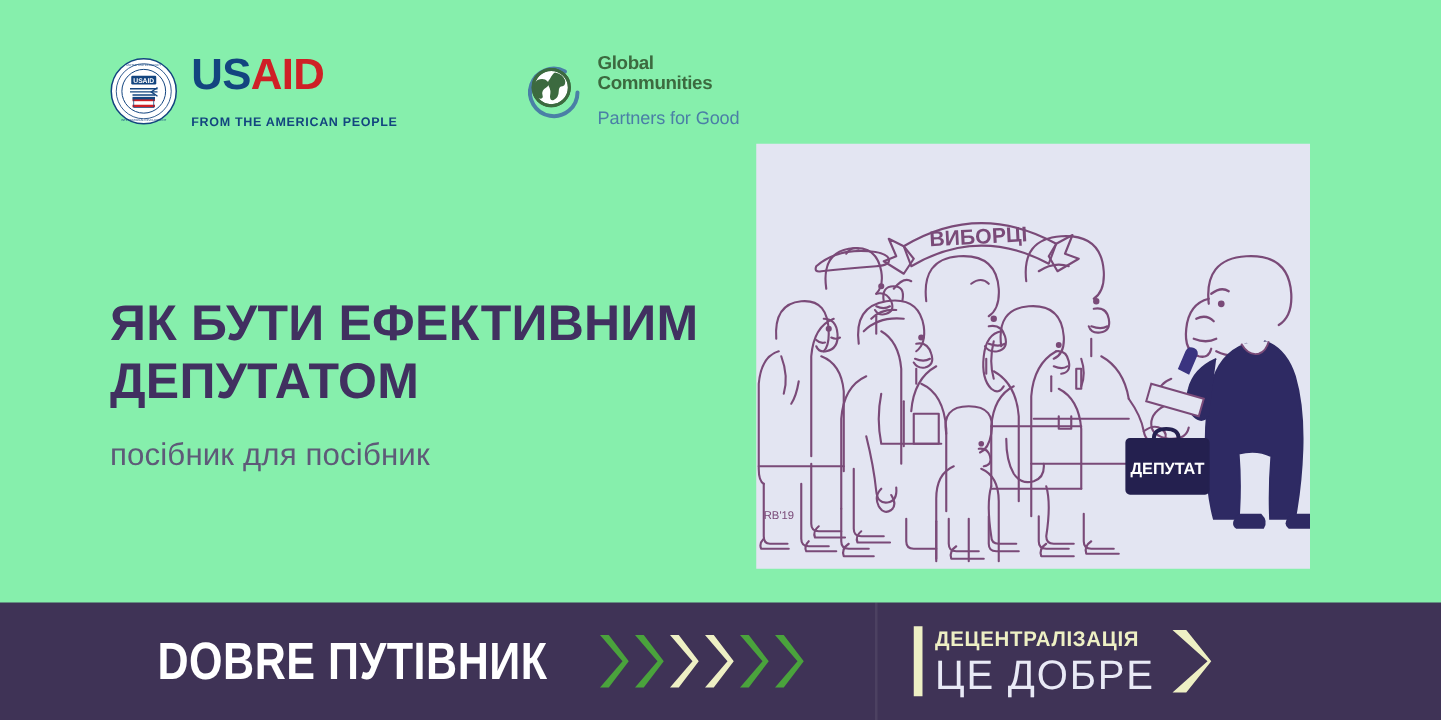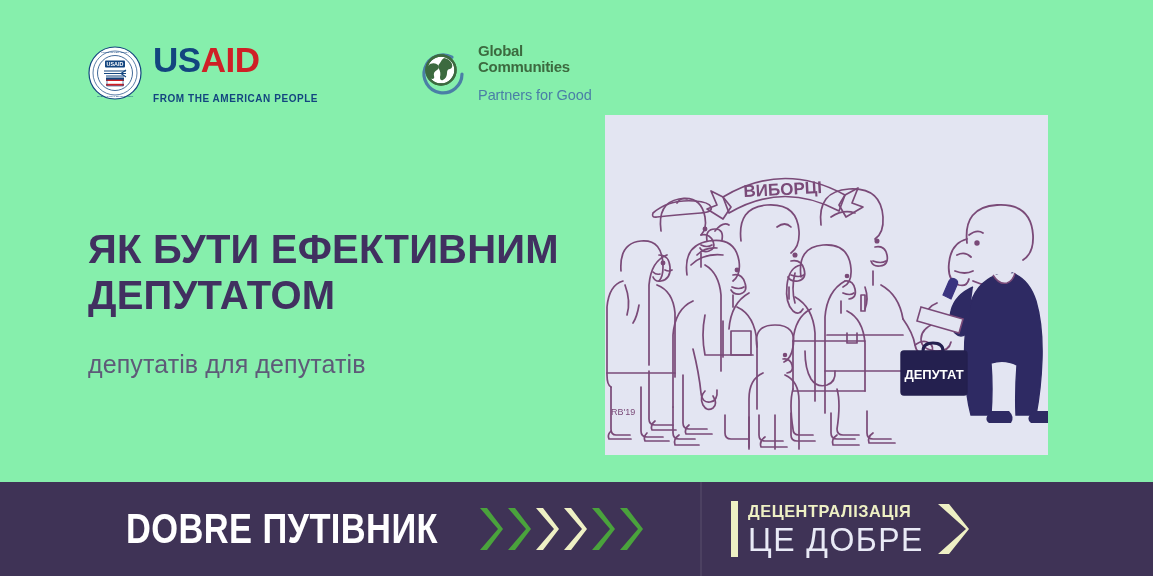--- a/index.html
+++ b/index.html
@@ -23,21 +23,21 @@
   .usaid-tag { font-size:10px; font-weight:bold; color:#13457f; letter-spacing:0.55px; margin-top:17px; }
 
   .gcomm { display:flex; align-items:center; gap:10px; }
   .gcomm-globe { width:50px; height:50px; position:relative; }
   .gcomm-words { display:flex; flex-direction:column; line-height:1.02; }
   .gcomm-l1, .gcomm-l2 { font-size:15px; font-weight:bold; color:#3c6a3f; letter-spacing:-0.3px; }
   .gcomm-l3 { font-size:14.5px; color:#4a7fa6; margin-top:14px; letter-spacing:-0.1px; }
 
   
   .headline {
-    position:absolute; left:88px; top:226px; width:520px;
+    position:absolute; left:88px; top:236px; width:520px;
     font-size:40px; font-weight:bold; line-height:1.16;
     color:#413060; letter-spacing:0.2px;
   }
   .subhead {
     position:absolute; left:88px; top:350px;
     font-size:25px; color:#5e5a78; letter-spacing:0.1px;
   }
 
   
   .illus-panel {
@@ -129,21 +129,21 @@
       <div class="gcomm-words">
         <div class="gcomm-l1">Global</div>
         <div class="gcomm-l2">Communities</div>
         <div class="gcomm-l3">Partners for Good</div>
       </div>
     </div>
 
   </div>
 
   <h1 class="headline">ЯК БУТИ ЕФЕКТИВНИМ ДЕПУТАТОМ</h1>
-  <div class="subhead">депутатів для депутатів</div>
+  <div class="subhead">посібник для посібник</div>
 
   <div class="illus-panel">
     <svg viewBox="0 0 443 340" xmlns="http://www.w3.org/2000/svg">
       <g fill="none" stroke="#7a4a78" stroke-width="1.7" stroke-linecap="round" stroke-linejoin="round">
 
         <path d="M118 82 q60 -36 122 -2 l-6 16 q-56 -30 -110 2 z"></path>
         <path d="M118 82 l-12 -6 l6 14 l-10 4 l16 10 l8 -12 z"></path>
         <path d="M240 80 l13 -7 l-6 15 l11 4 l-17 10 l-7 -12 z"></path>
         <text x="178" y="80" font-family="Liberation Sans, sans-serif" font-size="17" font-weight="bold" fill="#7a4a78" stroke="none" text-anchor="middle" transform="rotate(-3 178 80)">ВИБОРЦІ</text>
 

